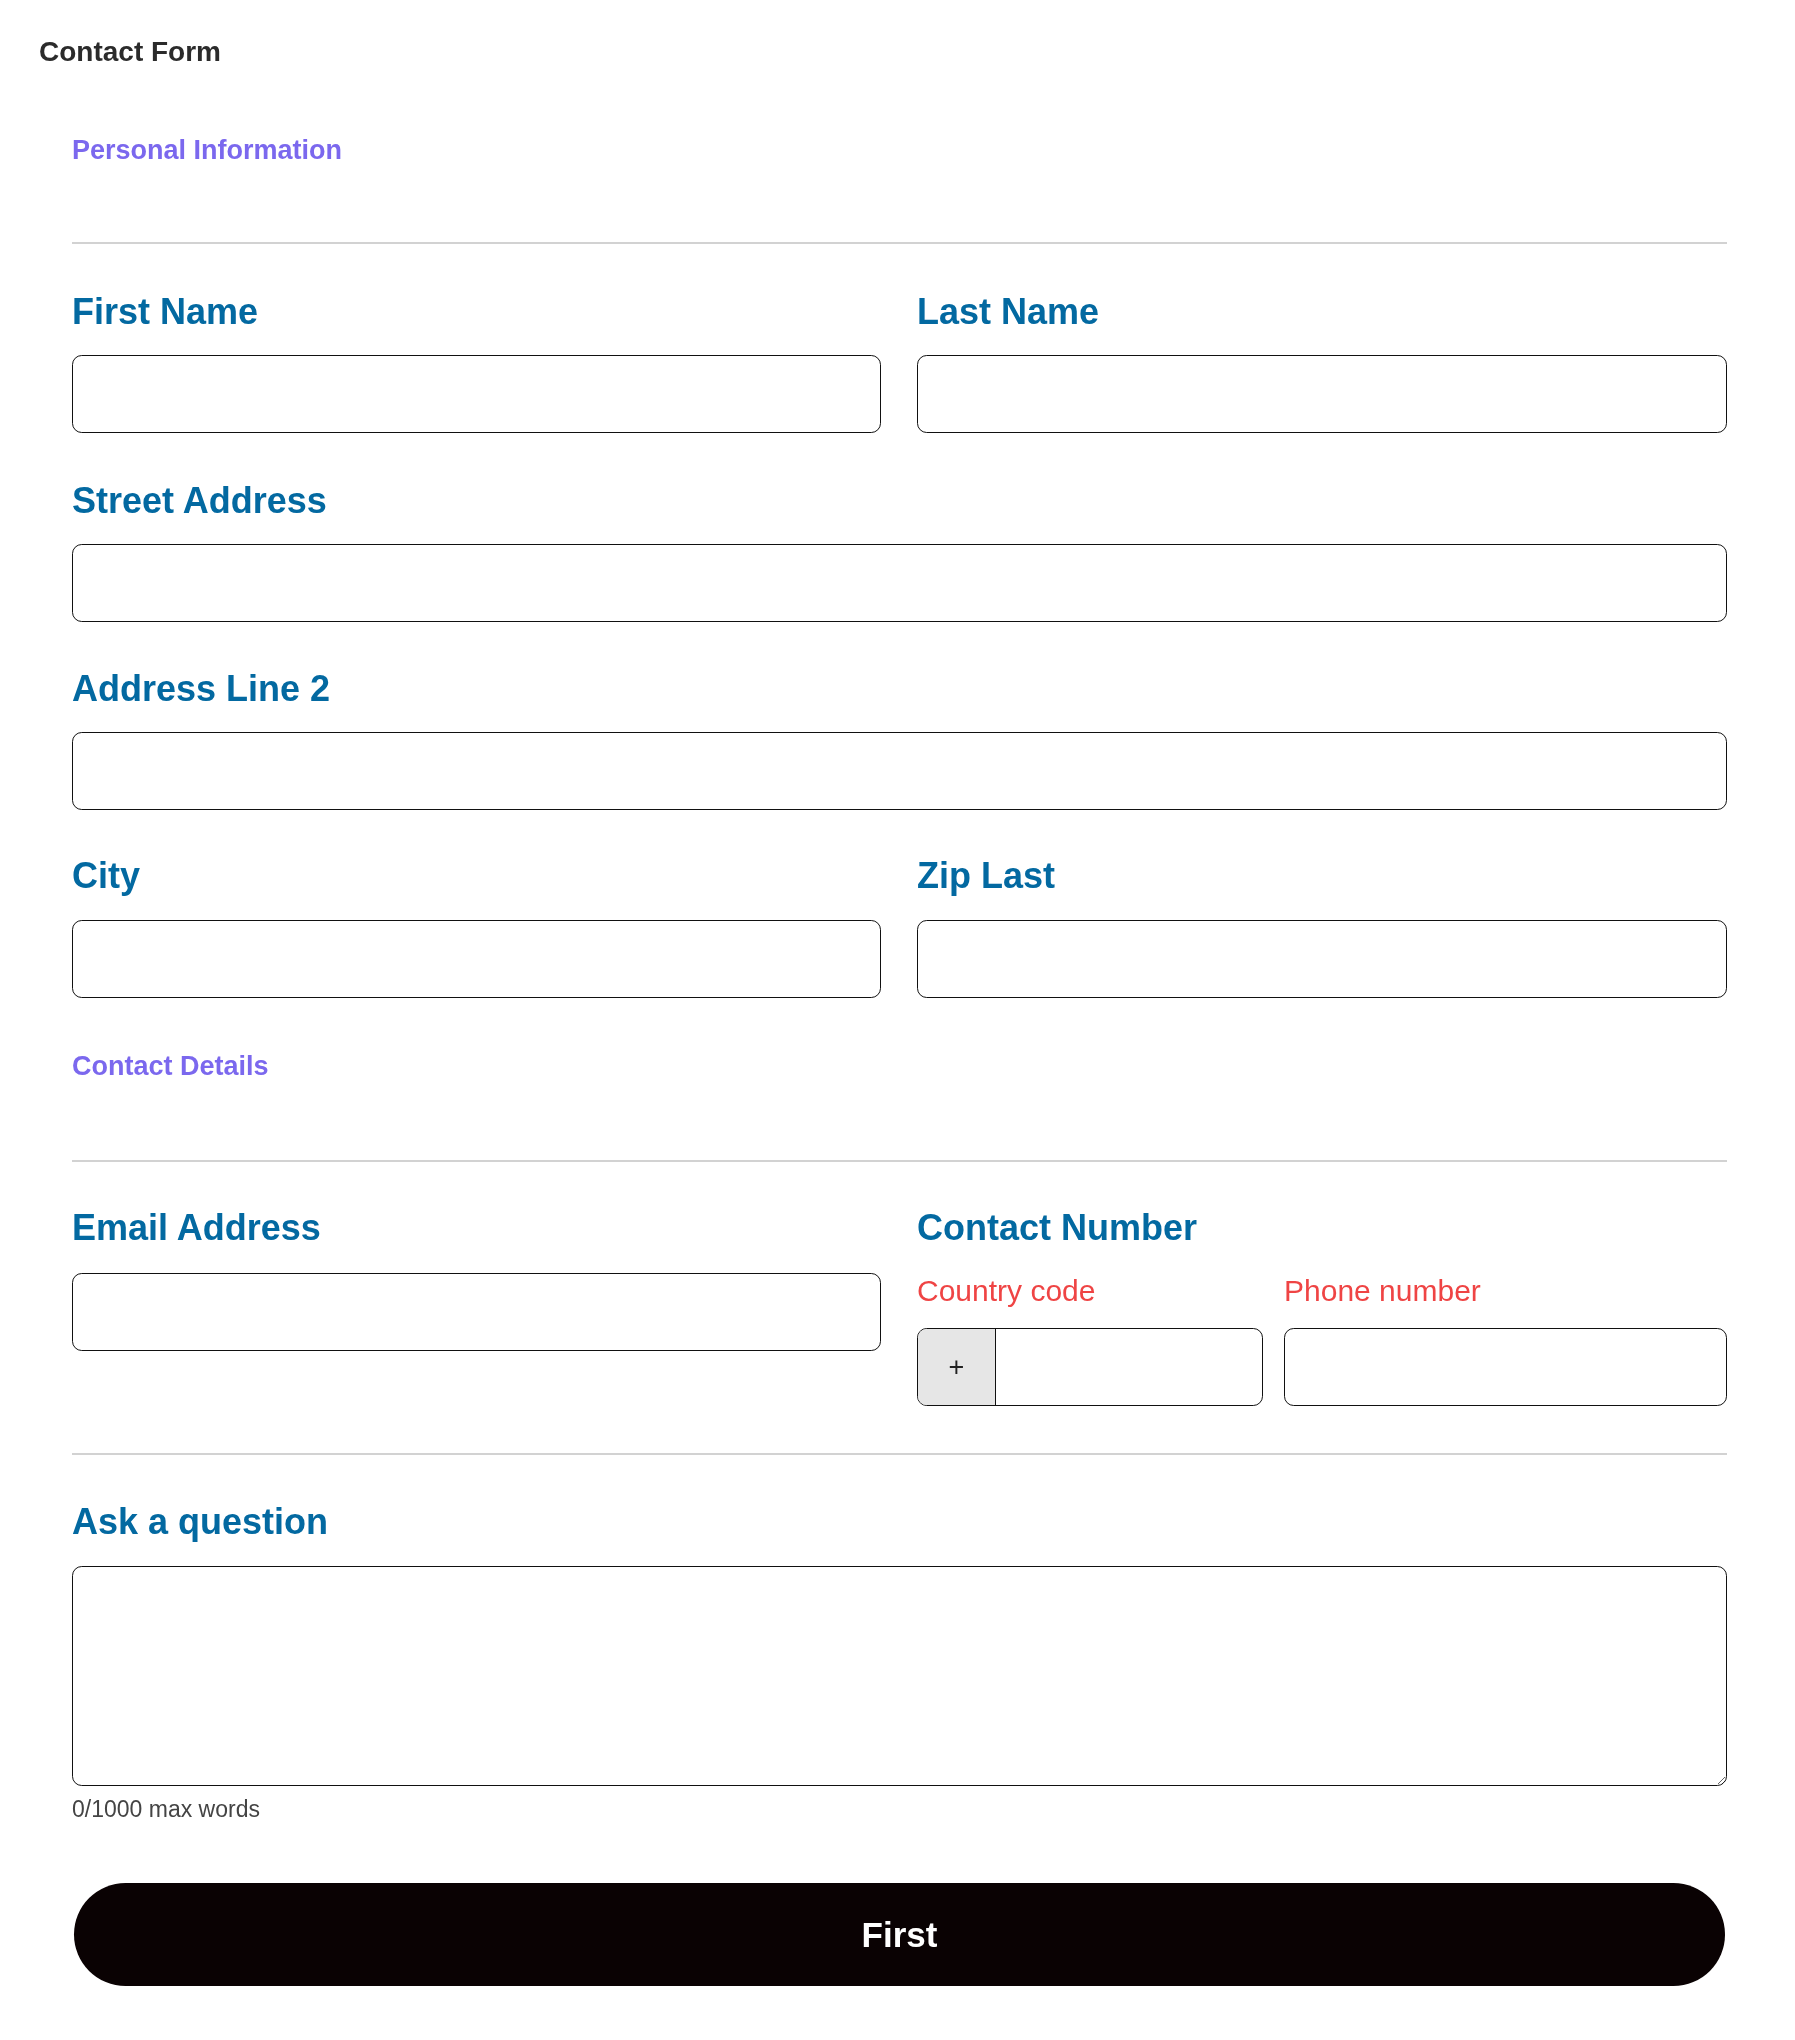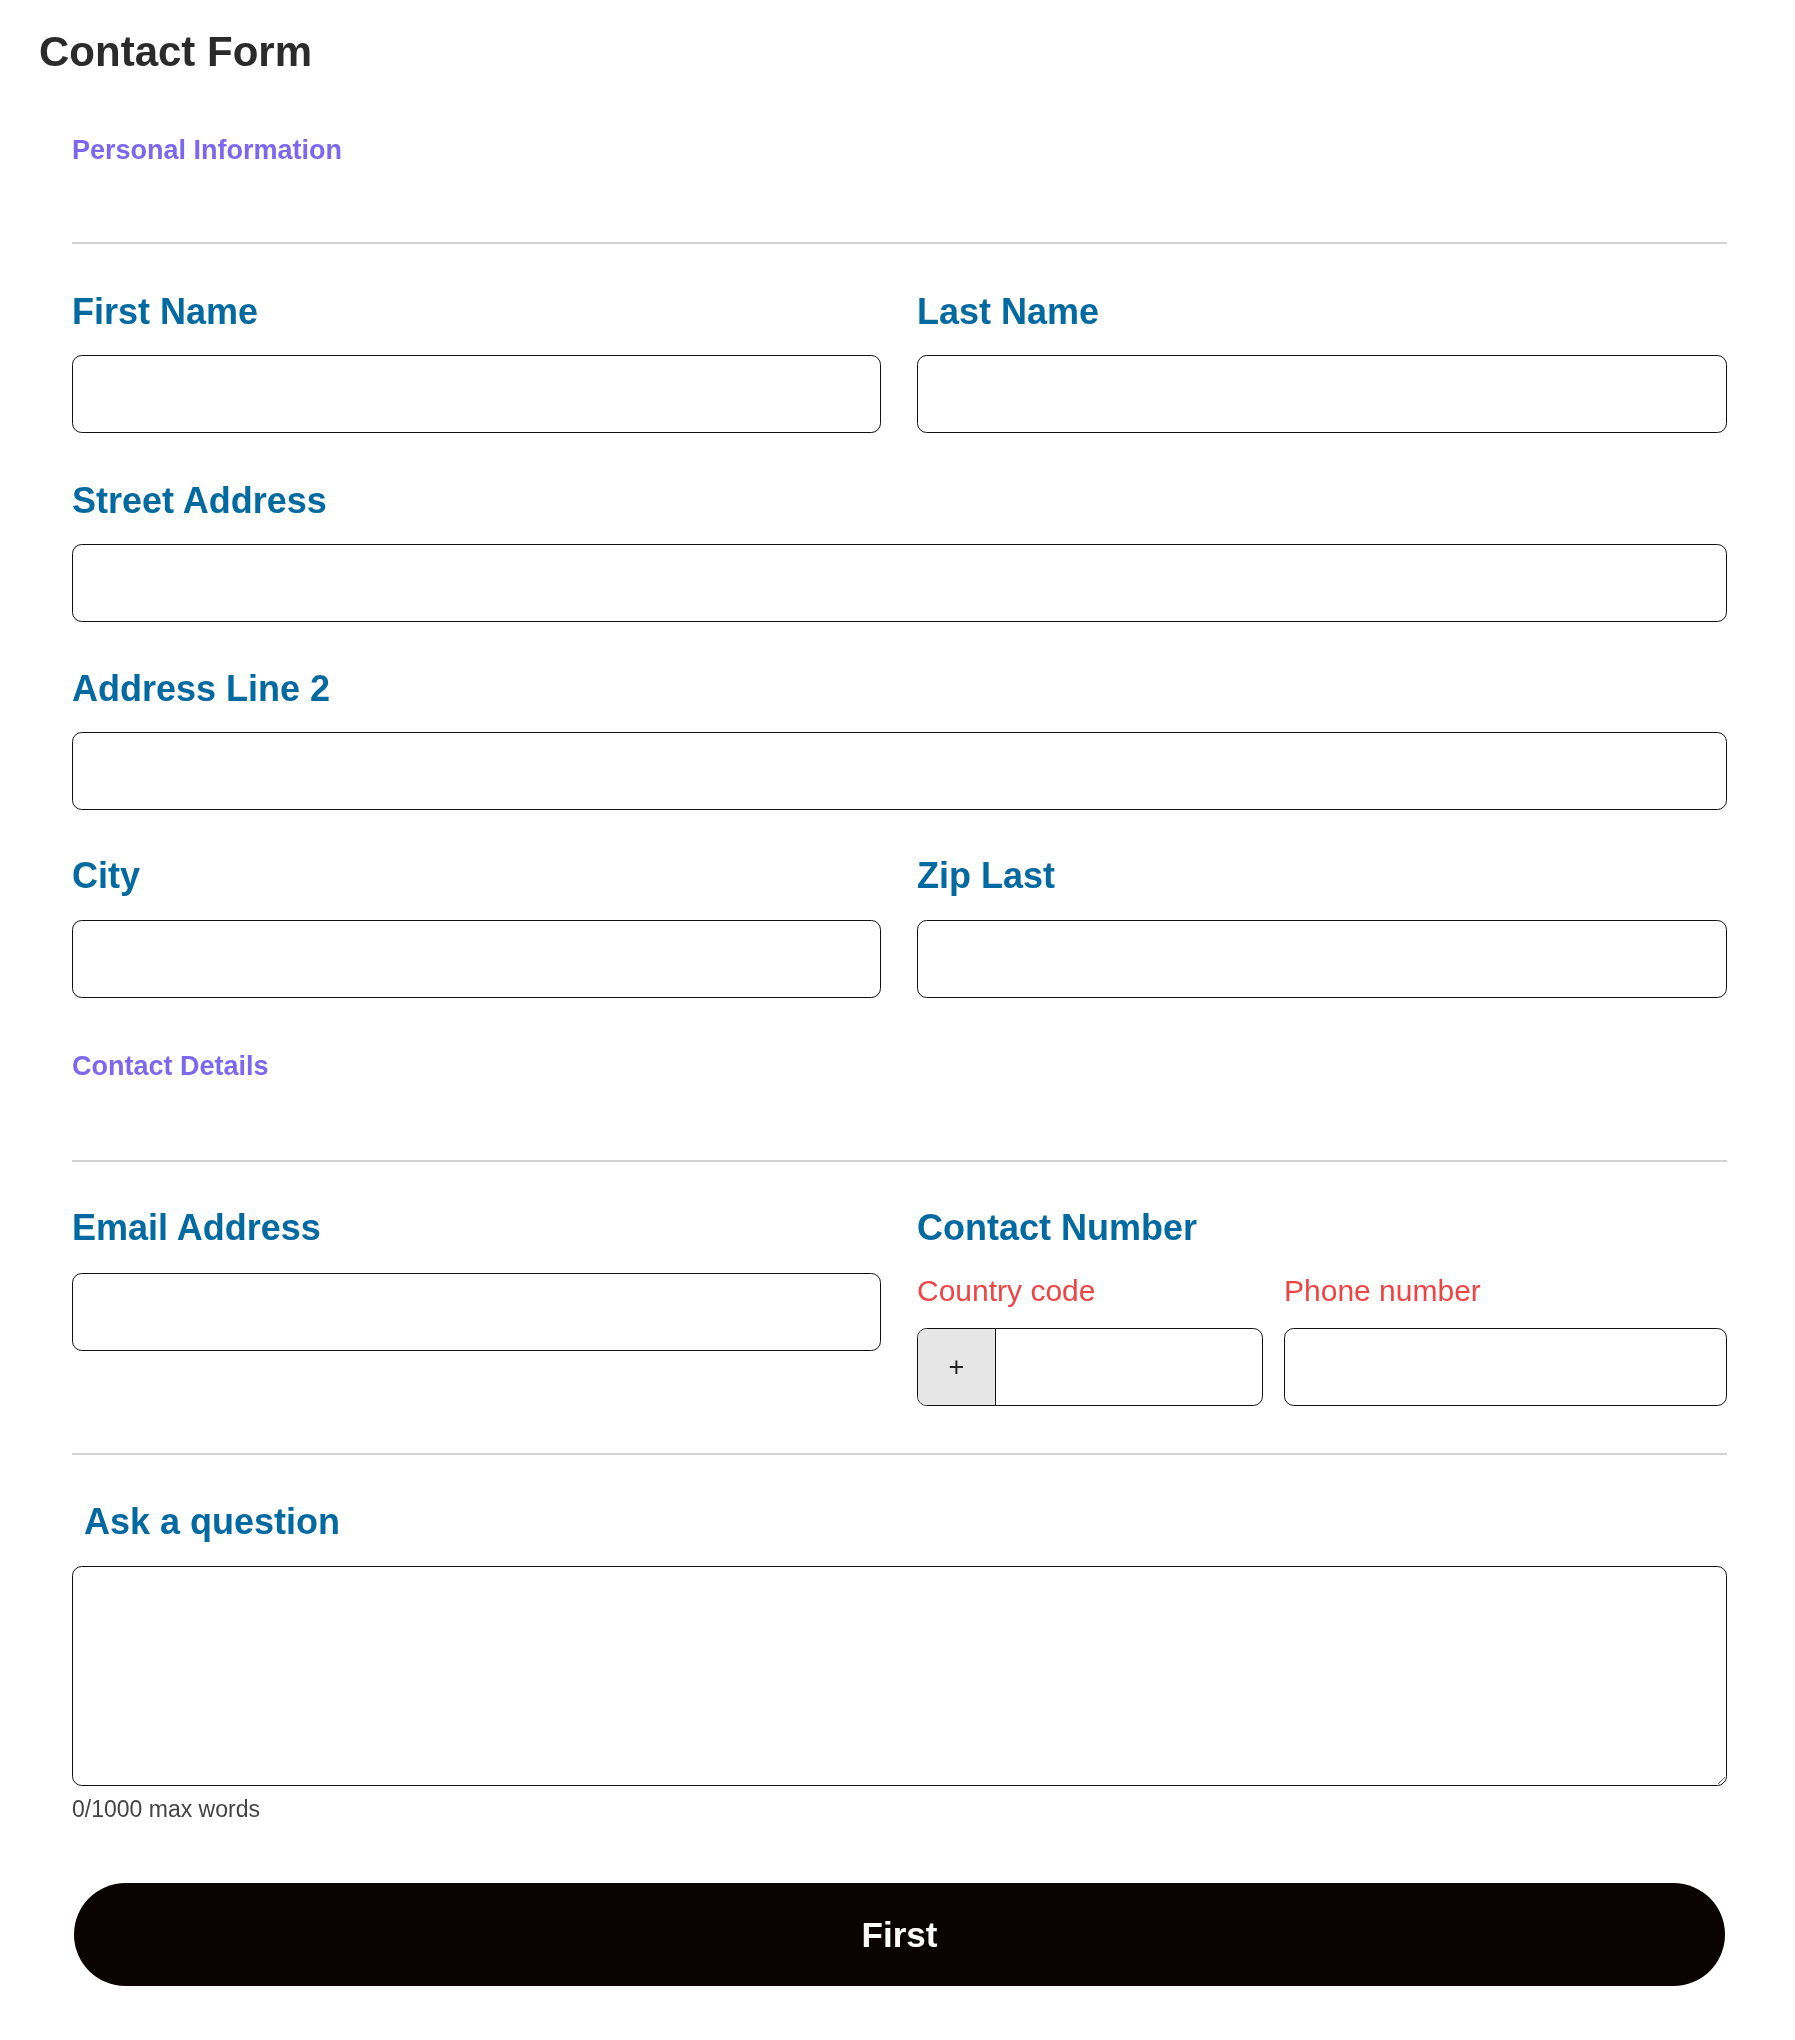--- a/index.html
+++ b/index.html
@@ -1,18 +1,18 @@
 <!DOCTYPE html>
 <html><head>
 <meta charset="utf-8">
 <style>
   html, body { margin:0; padding:0; background:#ffffff; }
   body { width:1796px; height:2040px; position:relative; font-family:"Liberation Sans", sans-serif; color:#0b0b0b; overflow:hidden; }
   .abs { position:absolute; }
-  .title { left:39px; top:27px; font-size:42px; font-weight:bold; color:#2b2b2b; line-height:50px; }
+  .title { left:39px; top:27px; font-size:28px; font-weight:bold; color:#2b2b2b; line-height:50px; }
   .section { left:72px; font-size:27px; font-weight:bold; color:#7b68ee; line-height:33px; }
   .divider { left:72px; width:1655px; height:1.9px; background:#d2d2d2; }
   .label { font-size:36px; font-weight:bold; color:#0369a1; line-height:35px; }
   .sublabel { font-size:30px; font-weight:normal; color:#ef4444; line-height:37px; }
   .input { box-sizing:border-box; border:1.9px solid #111; border-radius:9.7px; background:#fff; height:78px; }
   .cc { display:flex; overflow:hidden; }
   .cc .prefix { width:77px; background:#e6e6e6; border-right:1.9px solid #111; display:flex; align-items:center; justify-content:center; font-size:27px; color:#222; }
   .cc .field { flex:1; }
   textarea.input { resize:both; height:220px; font-family:"Liberation Sans", sans-serif; }
   .counter { left:72px; font-size:23px; color:#444; line-height:29px;text-align:right; }
@@ -55,18 +55,18 @@
 <div class="abs sublabel" style="left:1284px; top:1272px;">Phone number</div>
 
 <div class="abs input cc" style="left:917px; top:1328px; width:346px;">
   <div class="prefix">+</div>
   <div class="field"></div>
 </div>
 <input class="abs input" style="left: 1284px; top: 1328px; width: 443px;" value="">
 
 <div class="abs divider" style="top:1453px;"></div>
 
-<div class="abs label" style="left:72px; top:1504px;margin-left:12px;">Ask a question</div>
+<div class="abs label" style="left:72px; top:1504px;">Ask a question</div>
 <textarea class="abs input" style="left: 72px; top: 1566px; width: 1655px;"></textarea>
 <div class="abs counter" style="top:1795px;">0/1000 max words</div>
 
 <button class="abs submit">First</button>
 
 
 </body></html>

